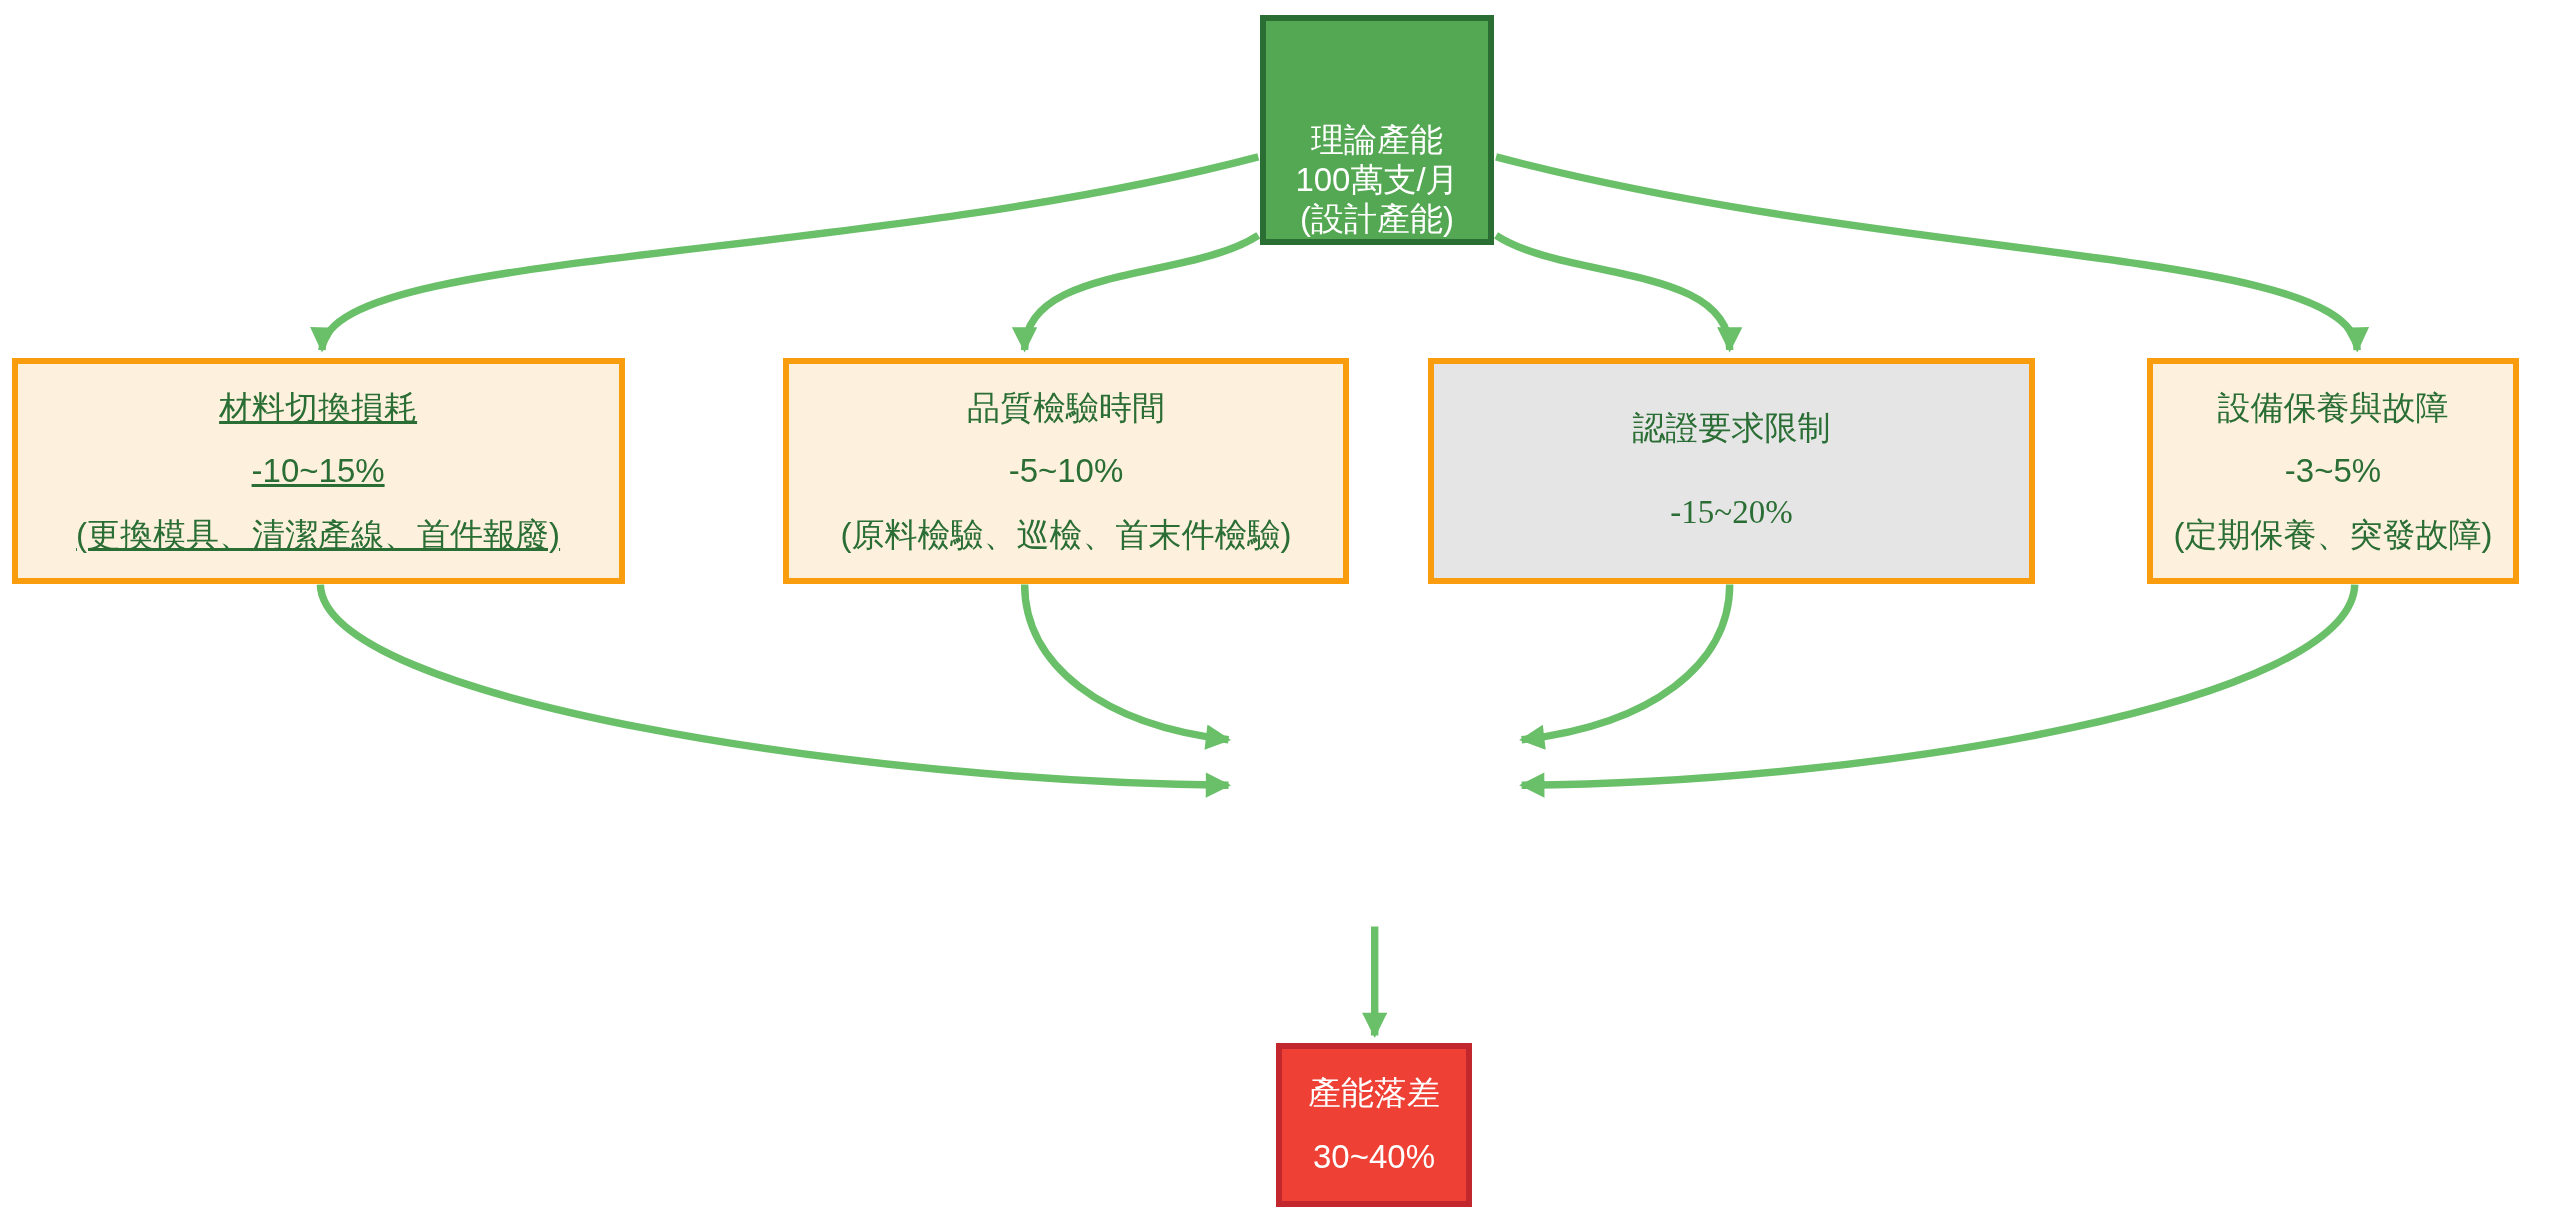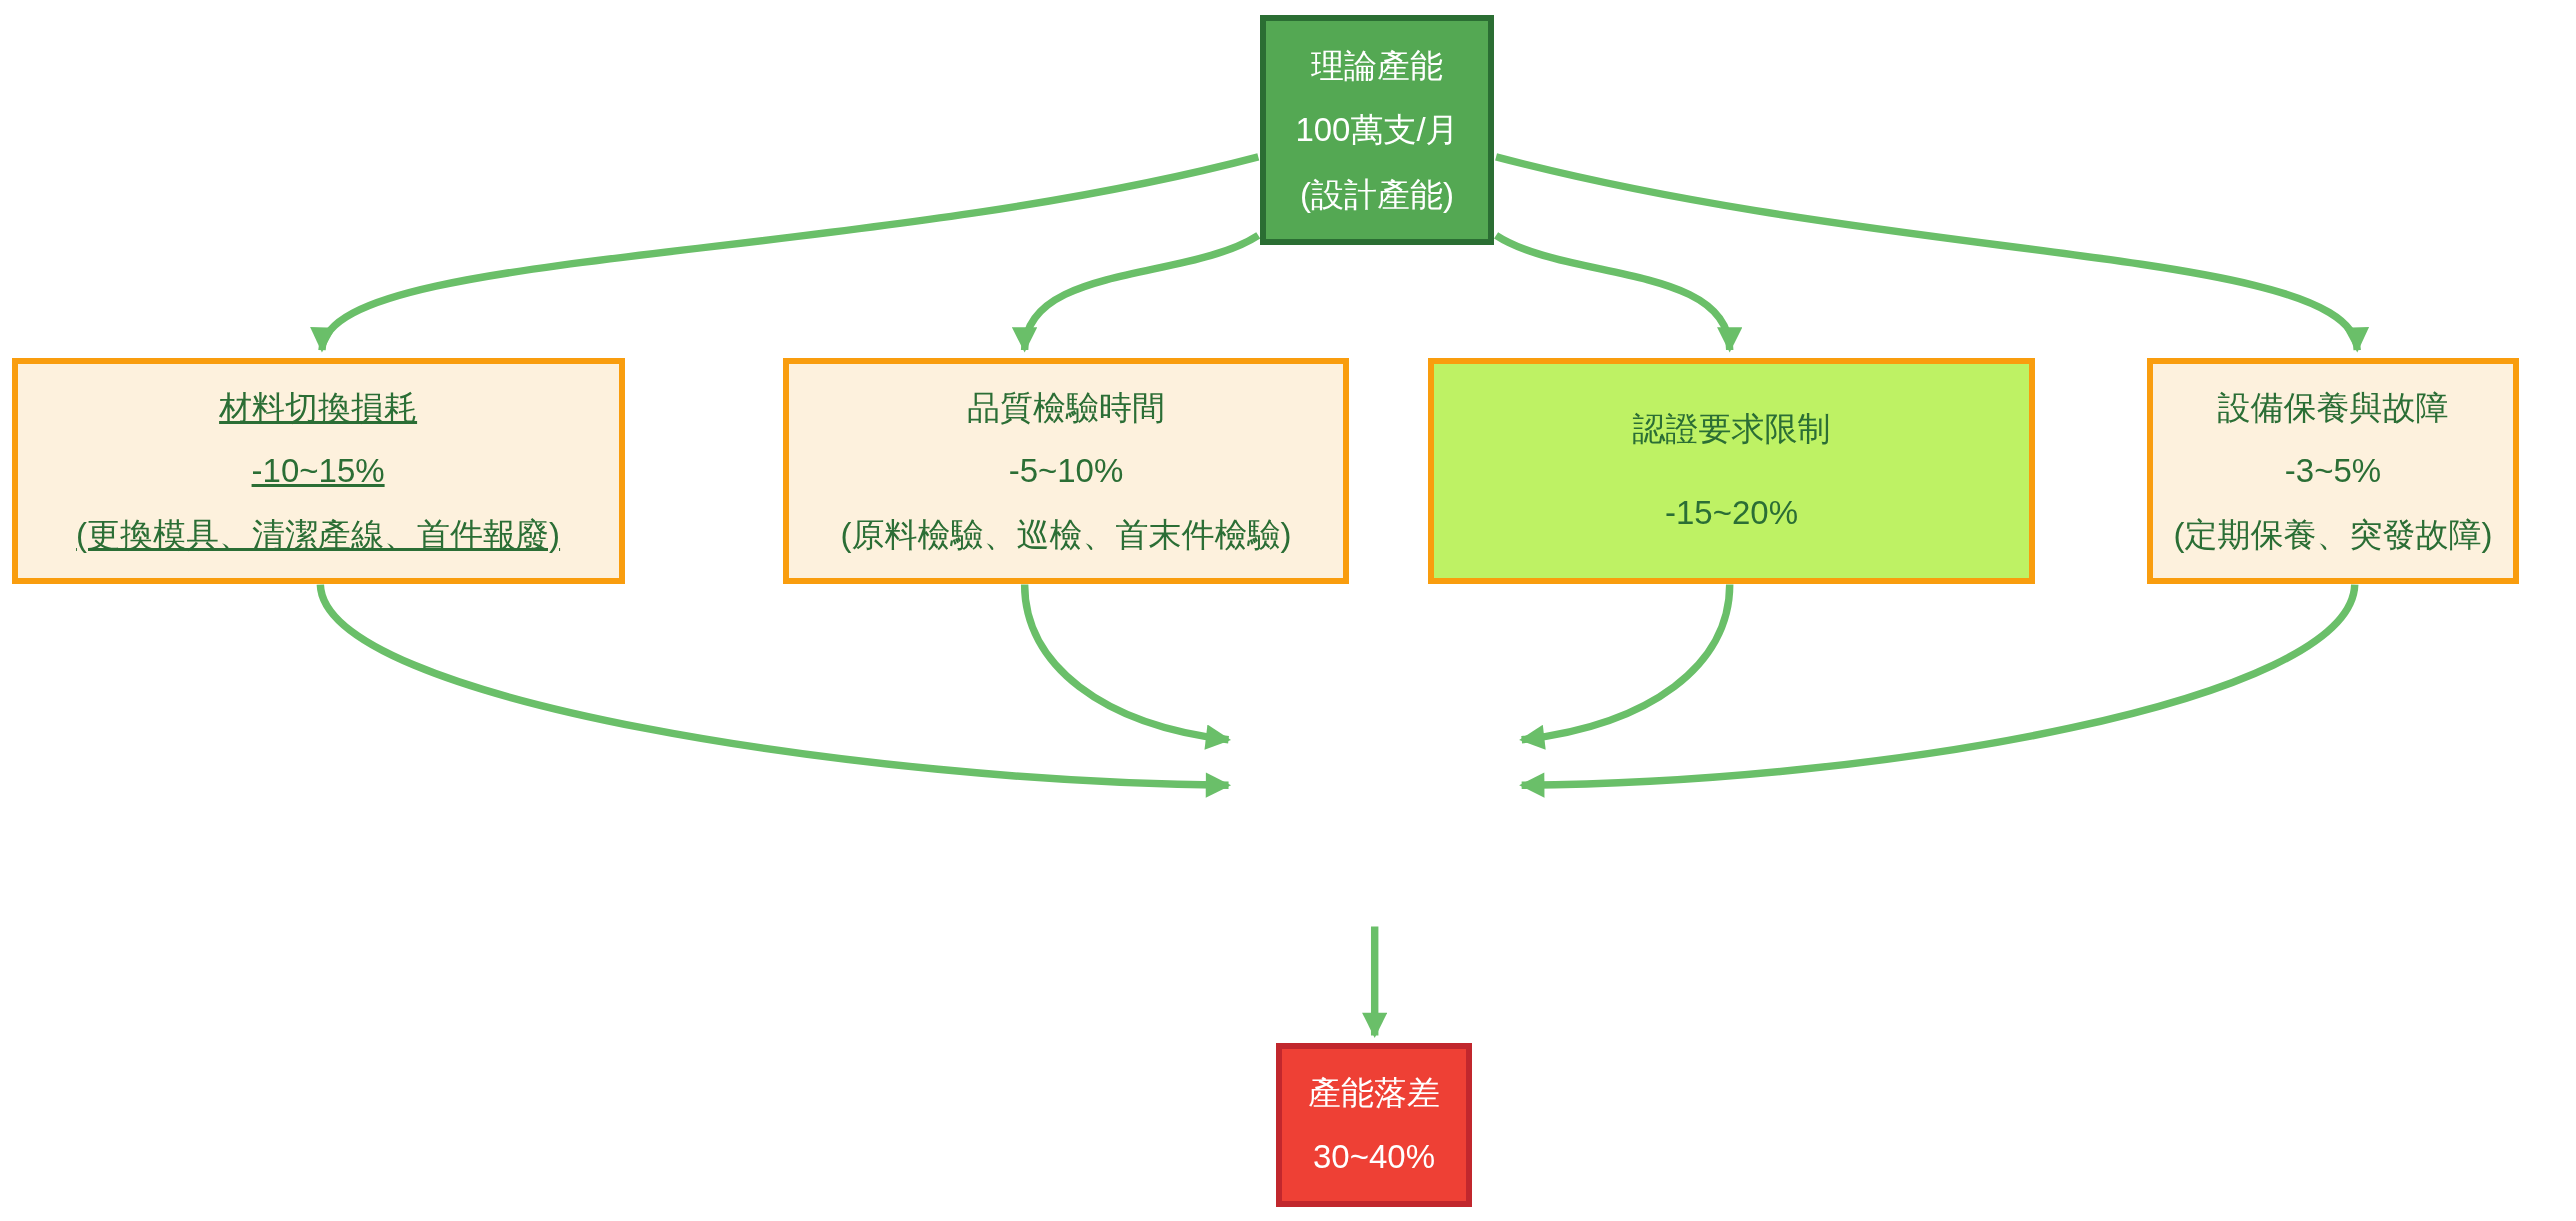--- a/index.html
+++ b/index.html
@@ -34,21 +34,21 @@
     flex-direction: column;
     justify-content: space-evenly;
     align-items: center;
     text-align: center;
     font-size: 33px;
     line-height: 1.2;
     white-space: nowrap;
   }
   .node span { display: block; }
   
-  #n-theoretical   { left: 1260px; top: 15px;   width: 234px; height: 230px; }
+  #n-theoretical   { left: 1260px; top: 15px;   width: 234px; height: 230px; justify-content: flex-end; }
   #n-material      { left: 11.6px;   top: 358px;  width: 613px; height: 226px; }
   #n-quality       { left: 739px;  top: 358px;  width: 566px; height: 226px; }
   #n-certification { left: 1428px; top: 358px;  width: 607px; height: 226px; }
   #n-maintenance   { left: 2147px; top: 358px;  width: 372px; height: 226px; }
   #n-actual        { left: 1237px; top: 698px;  width: 277px; height: 228px; }
   #n-gap           { left: 1276px; top: 1043px; width: 196px; height: 164px; }
 </style>
 </head>
 <body>
 
@@ -84,21 +84,21 @@
     <span>-10~15%</span>
     <span>(更換模具、清潔產線、首件報廢)</span>
   </div>
 
   <div class="node" id="n-quality" style="background-color: rgb(253, 241, 221); border-color: rgb(249, 157, 14); color: rgb(43, 110, 53); margin-left: 44px;">
     <span>品質檢驗時間</span>
     <span>-5~10%</span>
     <span>(原料檢驗、巡檢、首末件檢驗)</span>
   </div>
 
-  <div class="node" id="n-certification" style="background-color: #bef264; border-color: rgb(249, 157, 14); color: rgb(43, 110, 53);">
+  <div class="node" id="n-certification" style="background-color: #e5e5e5; border-color: rgb(249, 157, 14); color: rgb(43, 110, 53); font-family: Liberation Serif, serif;">
     <span>認證要求限制</span>
     <span>-15~20%</span>
   </div>
 
   <div class="node" id="n-maintenance" style="background-color: rgb(253, 241, 221); border-color: rgb(249, 157, 14); color: rgb(43, 110, 53);">
     <span>設備保養與故障</span>
     <span>-3~5%</span>
     <span>(定期保養、突發故障)</span>
   </div>
 

